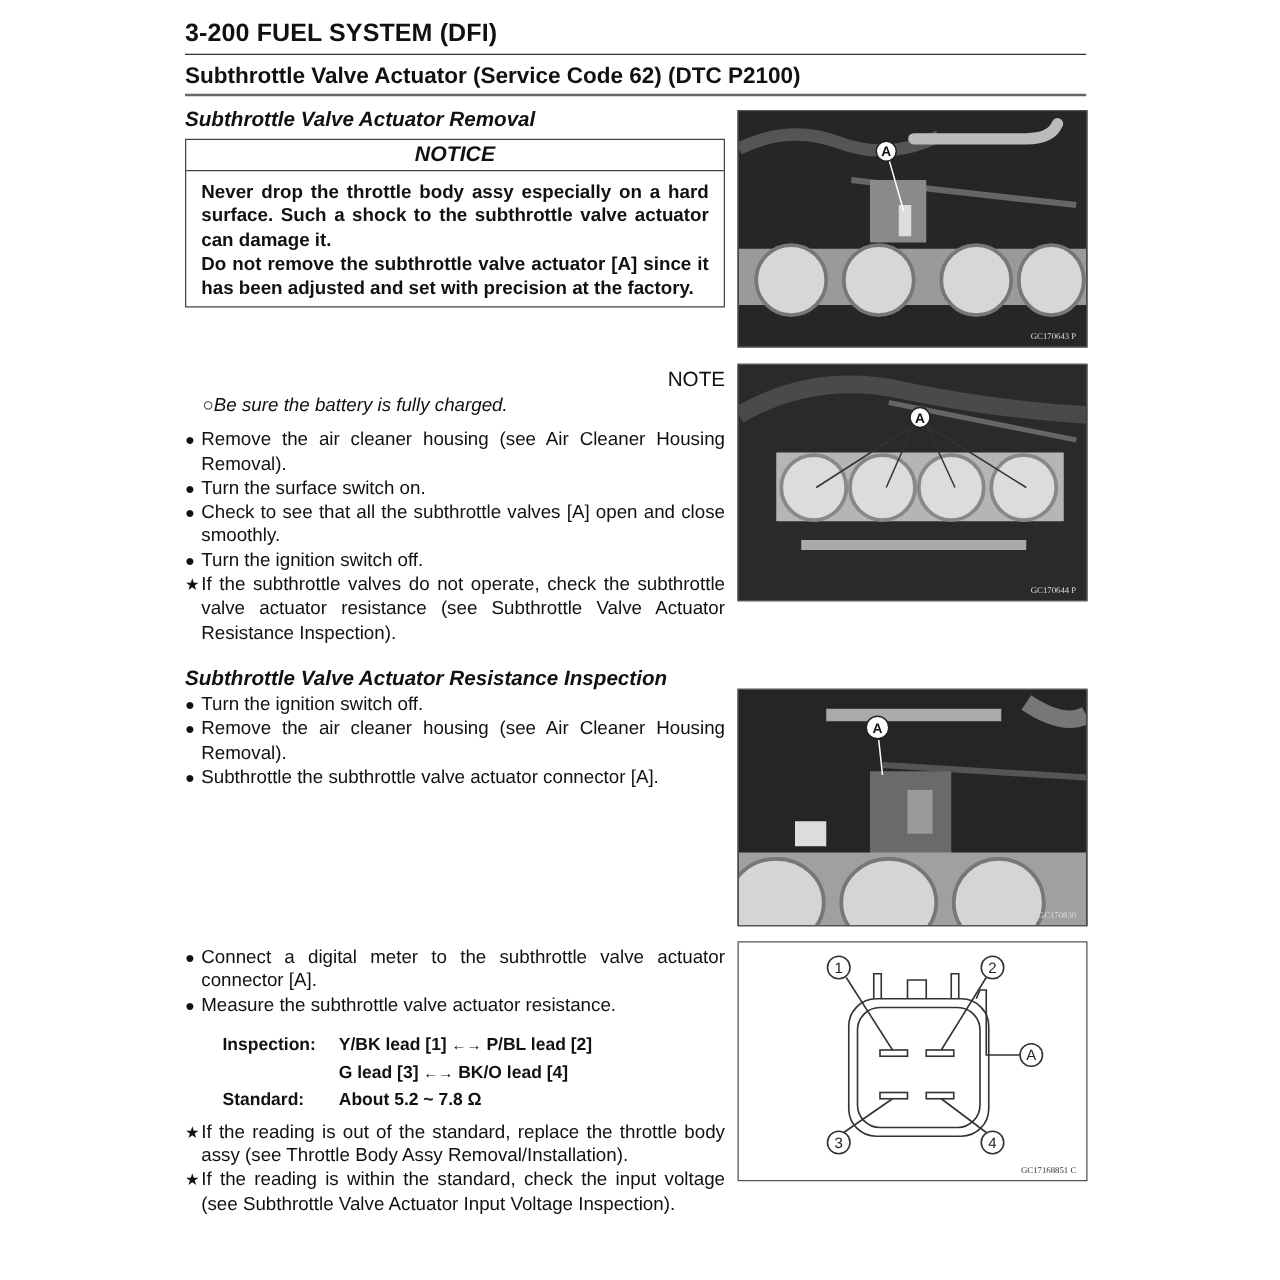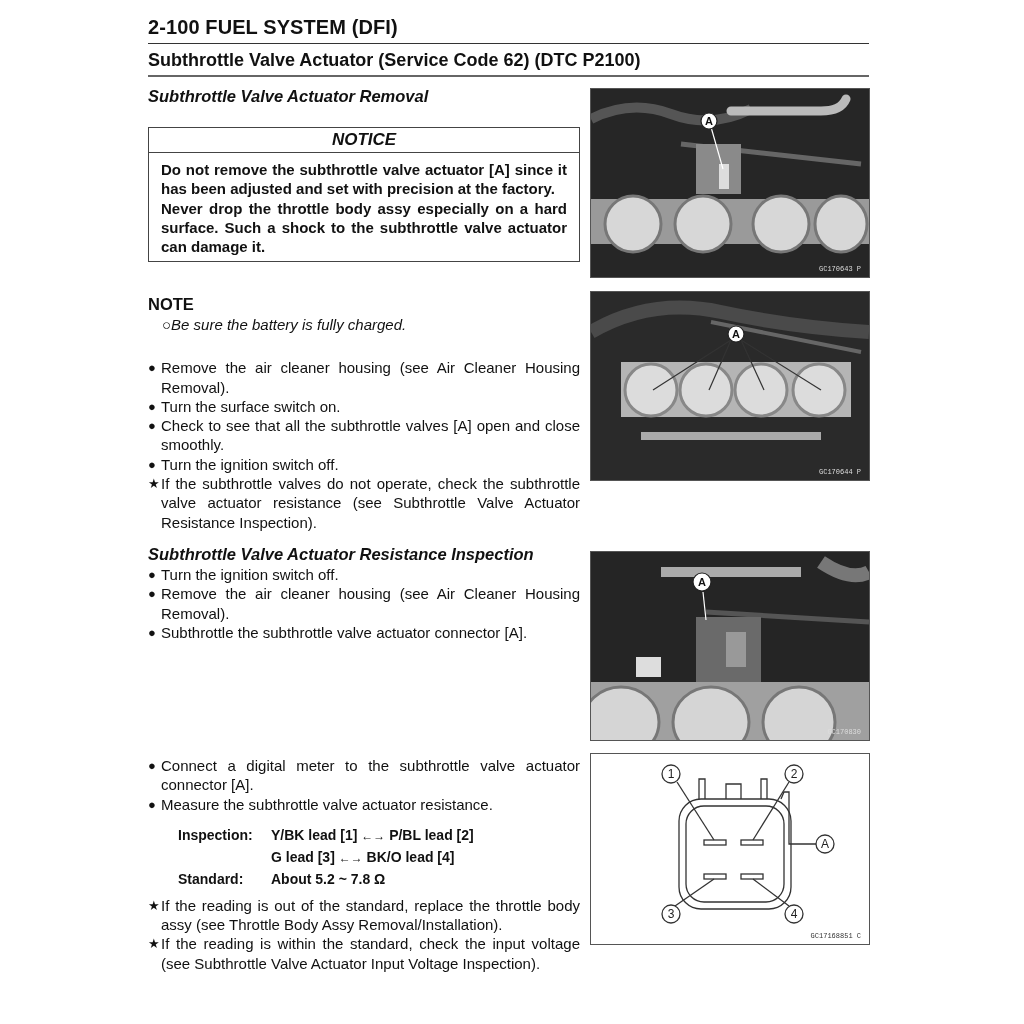--- a/index.html
+++ b/index.html
@@ -6,76 +6,76 @@
   body { width: 1024px; height: 1024px; position: relative; overflow: hidden;
          font-family: "Liberation Sans", sans-serif; color: #111; }
   .page-header { position: absolute; left: 148px; top: 14px; width: 721px; }
   .chapter-title { font-size: 20px; font-weight: bold; line-height: 26px; letter-spacing: 0.1px; }
   .rule { height: 1px; background: #333; width: 721px; margin: 3px 0 4px 0; }
   .section-title { font-size: 18px; font-weight: bold; line-height: 24px; }
   .rule2 { height: 2px; background: #666; width: 721px; margin-top: 3px; }
 
   .left-col { position: absolute; left: 148px; width: 432px; font-size: 15px; line-height: 19.3px; }
   .sub-head { font-style: italic; font-weight: bold; font-size: 16.5px; line-height: 21px; }
-  .notice-box { border: 1.5px solid #444; margin-top: 20px; }
+  .notice-box { border: 1.5px solid #444; margin-top: 4px; }
   .notice-title { text-align: center; font-style: italic; font-weight: bold; font-size: 17px;
                   border-bottom: 1.5px solid #444; line-height: 24px; }
   .notice-body { font-weight: bold; font-size: 15px; line-height: 19.3px; padding: 7px 12px 5px 12px;
                  text-align: justify; }
-  .note-title { text-align: left; font-weight: bold; font-size: 16.5px; line-height: 22px; }
+  .note-title { text-align: right; font-weight: normal; font-size: 16.5px; line-height: 22px; }
   .note-item { font-style: italic; padding-left: 14px; }
   .bullet { position: relative; padding-left: 13px; text-align: justify; }
   .bullet .mark { position: absolute; left: 0; top: 0; font-size: 13px; }
   .bullet.star .mark { font-size: 13px; }
   .spec { margin-top: 11px; padding-left: 14px; font-weight: bold; font-size: 14px; line-height: 21px; }
   .spec-row { display: flex; }
   .spec-label { width: 109px; padding-left: 16px; box-sizing: border-box; }
   .arrow { font-weight: normal; font-size: 12px; }
 
   .figure { position: absolute; left: 590px; width: 278px; border: 1px solid #555; overflow: hidden; }
   .photo { background: #2b2b2b; }
   .figcode { position: absolute; right: 8px; bottom: 4px; font-size: 7px; color: #ddd;
-             font-family: Liberation Mono, monospace; }
+             font-family: Liberation Serif, serif; }
   .diagram { background: #fff; }
   .diagram .figcode { color: #333; }
 </style>
 </head>
 <body>
 
 <div class="page-header">
-  <div class="chapter-title">2-100 FUEL SYSTEM (DFI)</div>
+  <div class="chapter-title">3-200 FUEL SYSTEM (DFI)</div>
   <div class="rule"></div>
   <div class="section-title">Subthrottle Valve Actuator (Service Code 62) (DTC P2100)</div>
   <div class="rule2"></div>
 </div>
 
 <div class="left-col" style="top:86px;">
   <div class="sub-head">Subthrottle Valve Actuator Removal</div>
   <div class="notice-box">
     <div class="notice-title">NOTICE</div>
     <div class="notice-body">
+      <div>Never drop the throttle body assy especially on a hard surface. Such a shock to the subthrottle valve actuator can damage it.</div>
       <div>Do not remove the subthrottle valve actuator [A] since it has been adjusted and set with precision at the factory.</div>
-      <div>Never drop the throttle body assy especially on a hard surface. Such a shock to the subthrottle valve actuator can damage it.</div>
     </div>
   </div>
 </div>
 
 <div class="left-col" style="top:293px;">
   <div class="note-title">NOTE</div>
-  <div class="note-item" style="margin-bottom:24px;">
+  <div class="note-item" style="margin-bottom:8px;">
     <span style="font-style:normal;">○</span><span>Be sure the battery is fully charged.</span>
   </div>
   <div class="bullet"><span class="mark">●</span><span>Remove the air cleaner housing (see Air Cleaner Housing Removal).</span></div>
   <div class="bullet"><span class="mark">●</span><span>Turn the surface switch on.</span></div>
   <div class="bullet"><span class="mark">●</span><span>Check to see that all the subthrottle valves [A] open and close smoothly.</span></div>
   <div class="bullet"><span class="mark">●</span><span>Turn the ignition switch off.</span></div>
   <div class="bullet star"><span class="mark">★</span><span>If the subthrottle valves do not operate, check the subthrottle valve actuator resistance (see Subthrottle Valve Actuator Resistance Inspection).</span></div>
 </div>
 
-<div class="left-col" style="top:544px;">
+<div class="left-col" style="top:533px;">
   <div class="sub-head">Subthrottle Valve Actuator Resistance Inspection</div>
   <div class="bullet"><span class="mark">●</span><span>Turn the ignition switch off.</span></div>
   <div class="bullet"><span class="mark">●</span><span>Remove the air cleaner housing (see Air Cleaner Housing Removal).</span></div>
   <div class="bullet"><span class="mark">●</span><span>Subthrottle the subthrottle valve actuator connector [A].</span></div>
 </div>
 
 <div class="left-col" style="top:756px;">
   <div class="bullet"><span class="mark">●</span><span>Connect a digital meter to the subthrottle valve actuator connector [A].</span></div>
   <div class="bullet"><span class="mark">●</span><span>Measure the subthrottle valve actuator resistance.</span></div>
 

